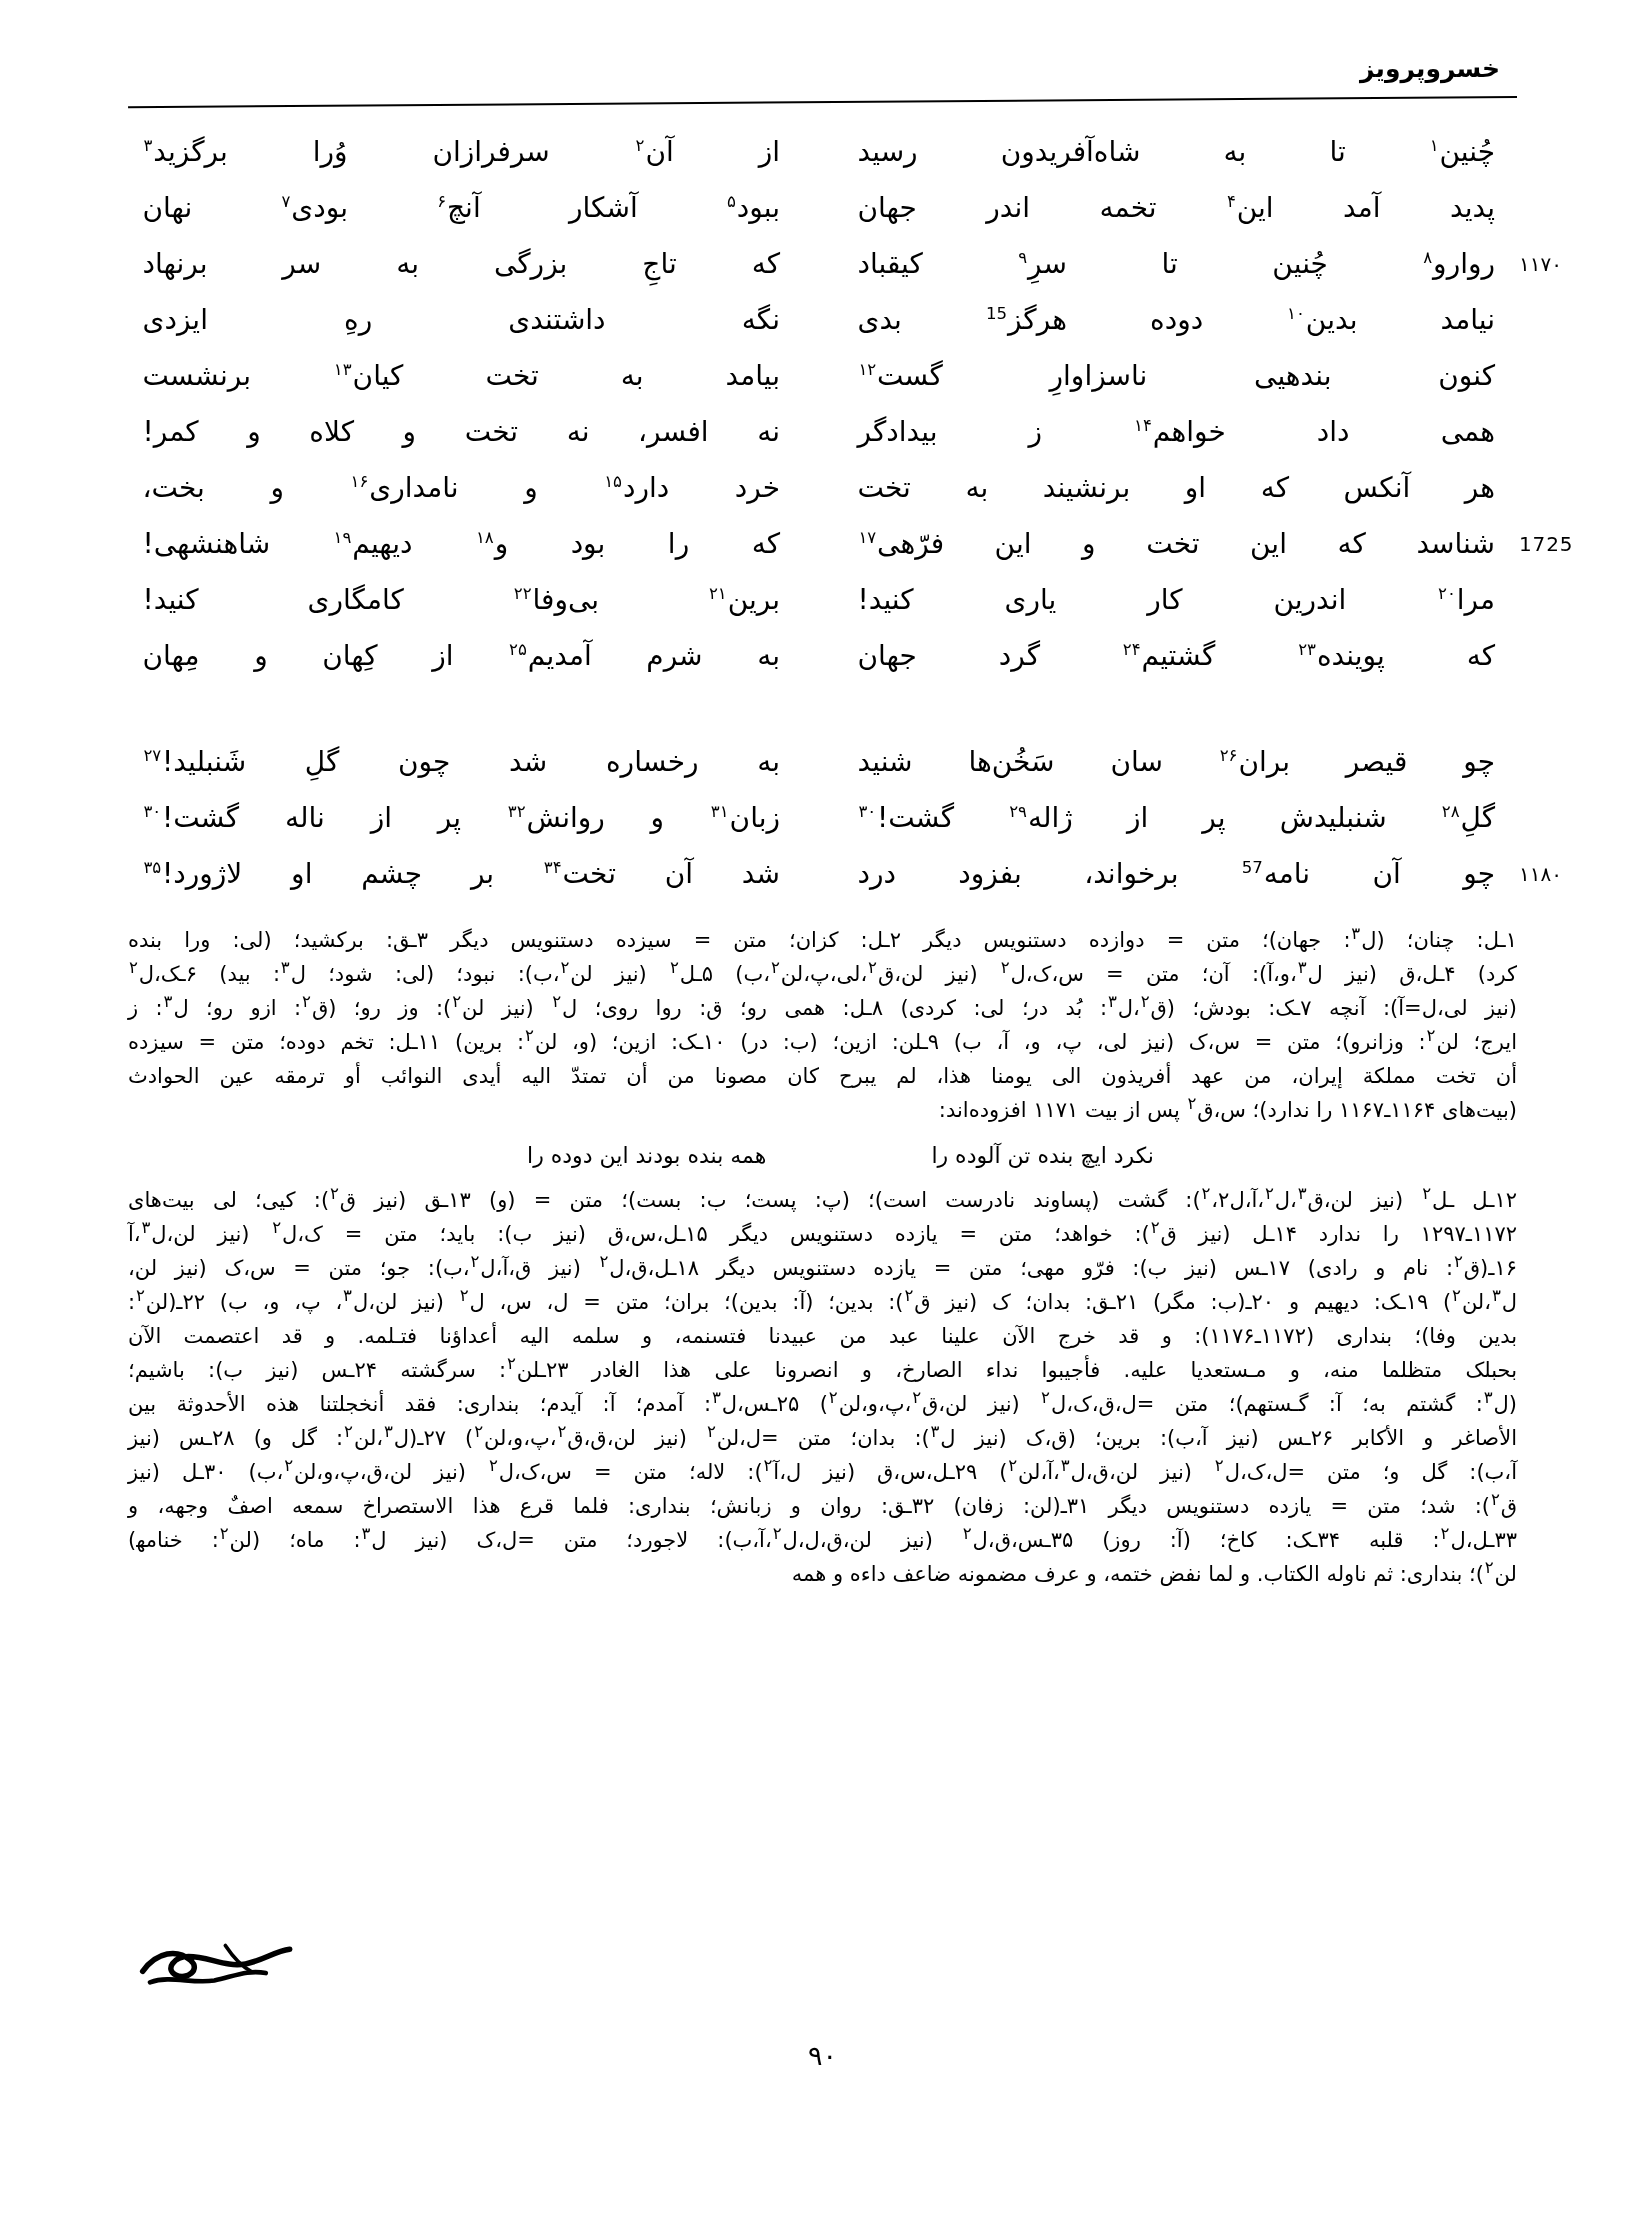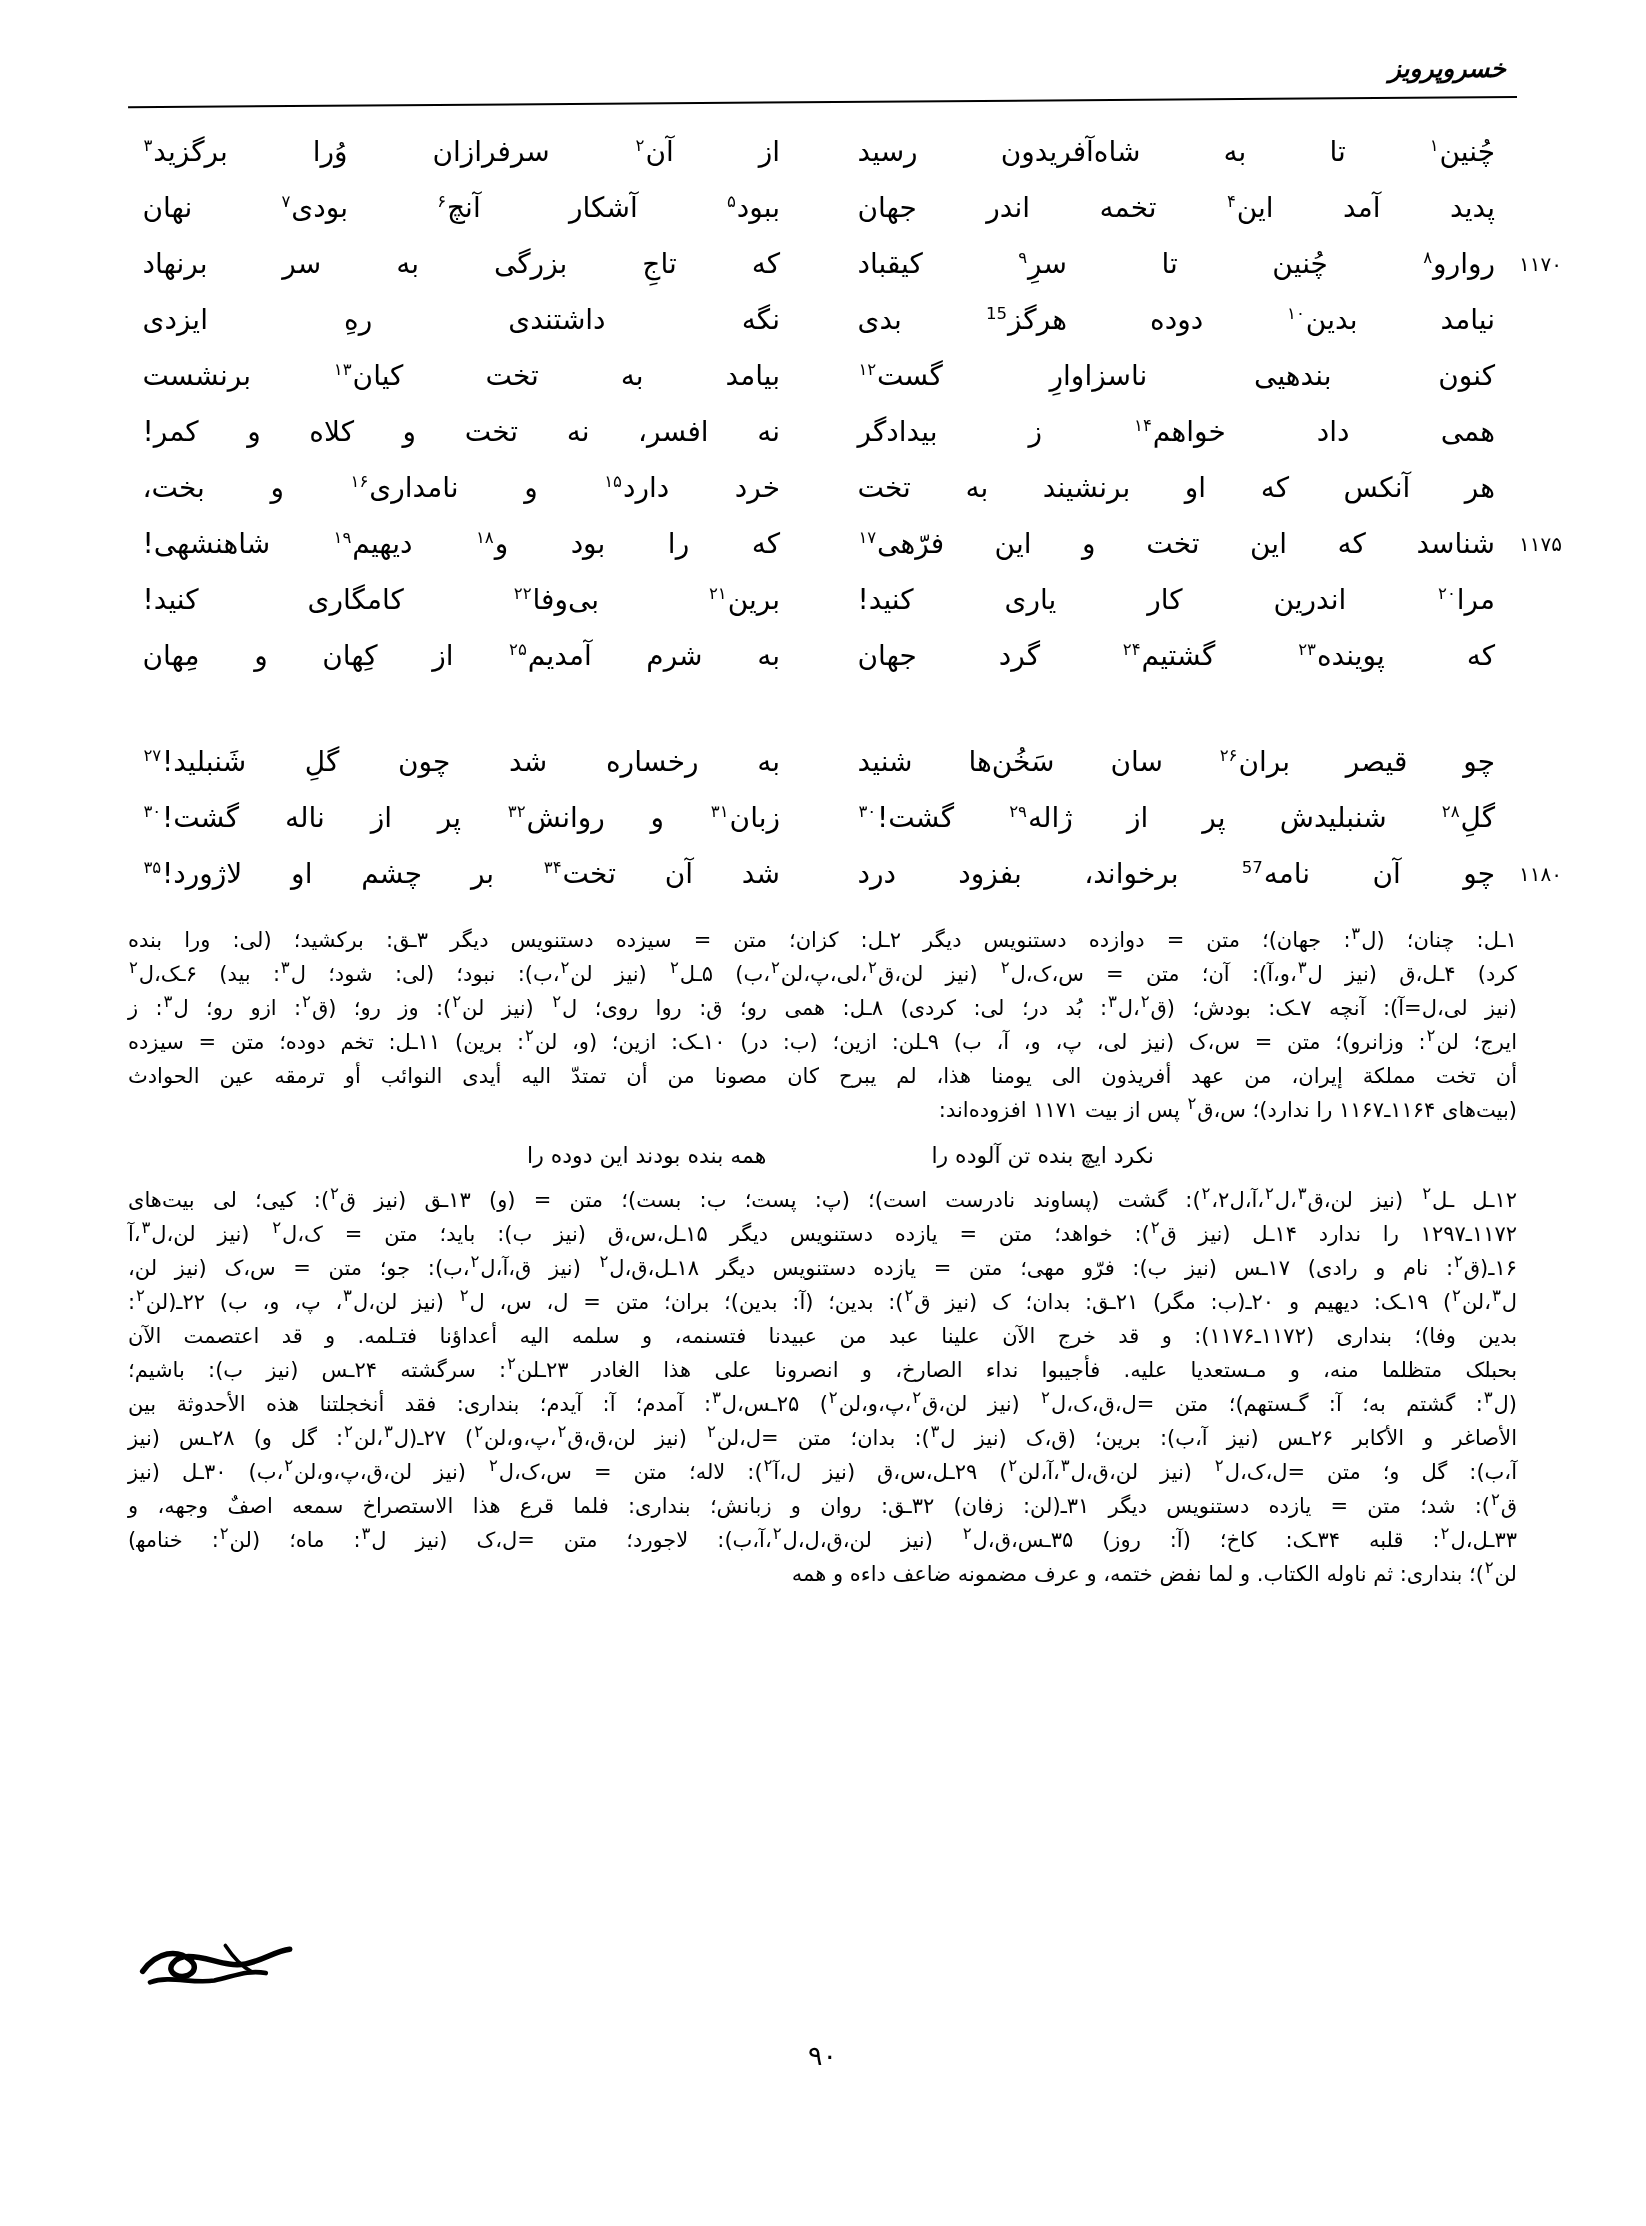--- a/index.html
+++ b/index.html
@@ -25,27 +25,26 @@
   
   .running-head {
     position: absolute;
     top: 54px;
     right: 129px;
     left: 129px;
     height: 57px;
   }
   .running-head-title {
     position: absolute;
-    right: 11px;
+    right: 17px;
     top: 0;
     font-size: 25px;
     font-weight: bold;
     letter-spacing: 0.5px;
     white-space: nowrap;
-    font-style: italic;
   }
   .head-rule {
     position: absolute;
     left: 0;
     right: 0;
     top: 42px;
     height: 0;
     border-top: 2.8px solid #000;
     transform: rotate(-0.42deg);
     transform-origin: right center;
@@ -224,21 +223,21 @@
             <div class="hemistich right">
               <span class="hem-text">هر آنکس که او برنشیند به تخت</span>
             </div>
             <div class="hemistich left">
               <span class="hem-text">خرد دارد<sup class="note-ref">۱۵</sup> و نامداری<sup class="note-ref">۱۶</sup> و بخت،</span>
             </div>
           </div>
           <div class="beyt">
             <div class="hemistich right">
               <span class="hem-text">شناسد که این تخت و این فرّهی<sup class="note-ref">۱۷</sup></span>
-              <span class="beyt-number">۱۱۷۵</span>
+              <span class="beyt-number">1725</span>
             </div>
             <div class="hemistich left">
               <span class="hem-text">که را بود و<sup class="note-ref">۱۸</sup> دیهیم<sup class="note-ref">۱۹</sup> شاهنشهی!</span>
             </div>
           </div>
           <div class="beyt">
             <div class="hemistich right">
               <span class="hem-text">مرا<sup class="note-ref">۲۰</sup> اندرین کار یاری کنید!</span>
             </div>
             <div class="hemistich left">

